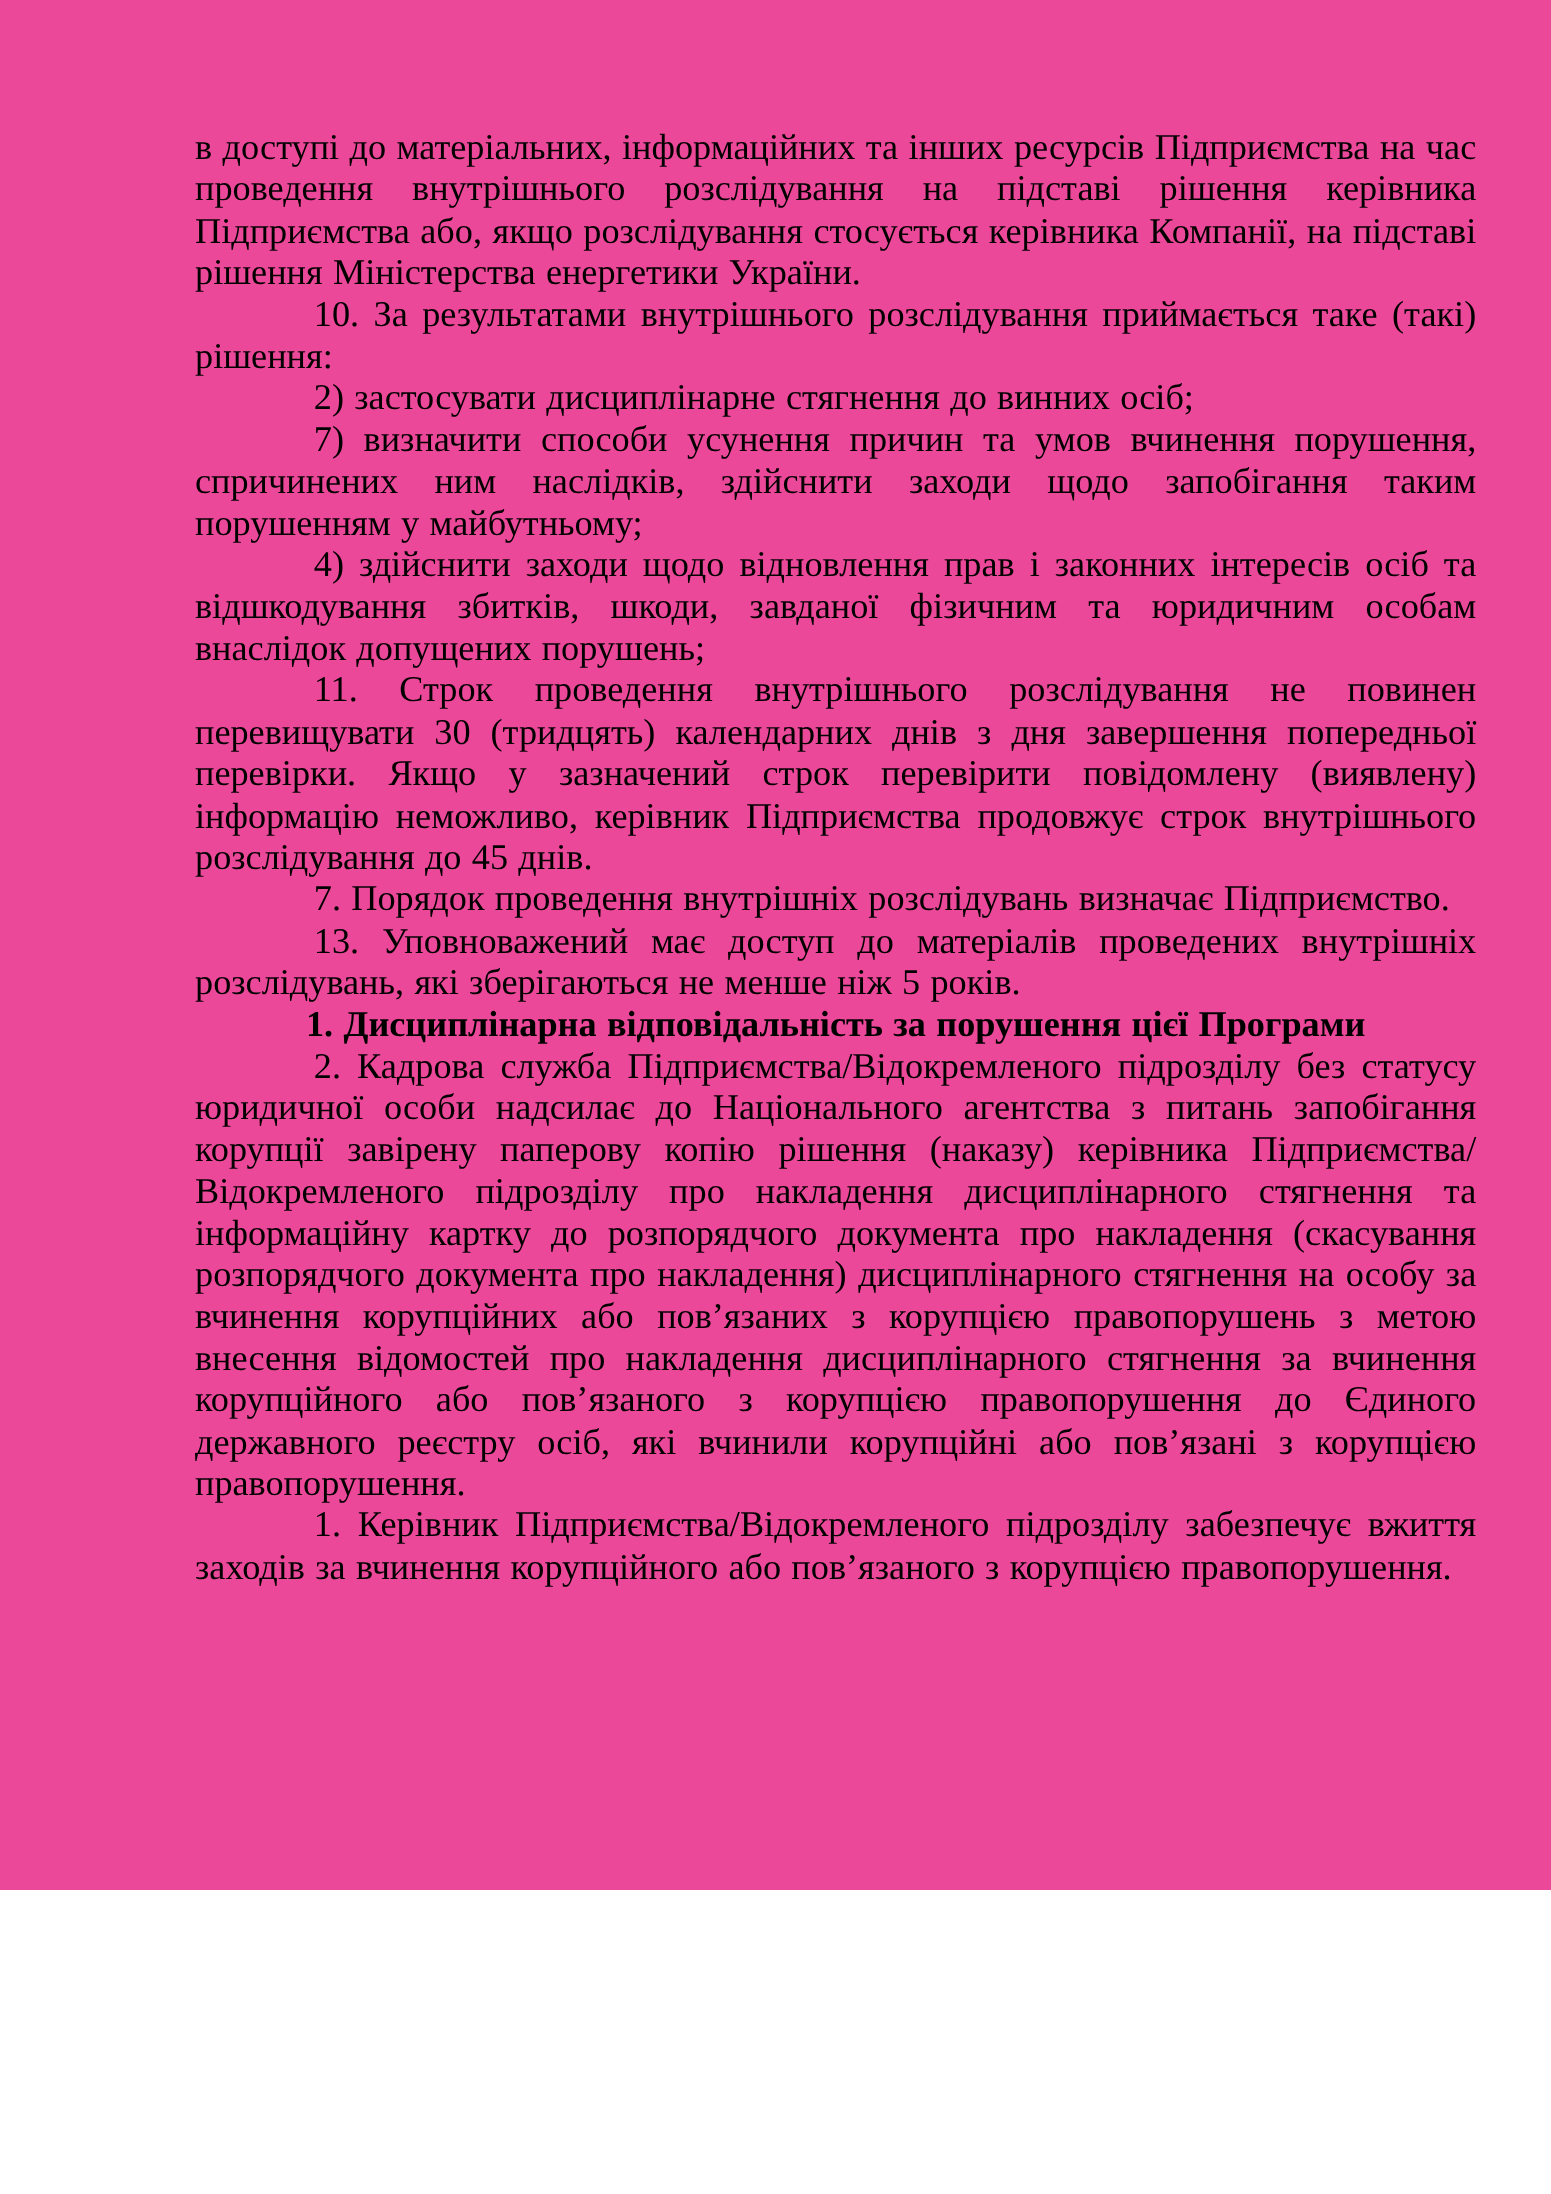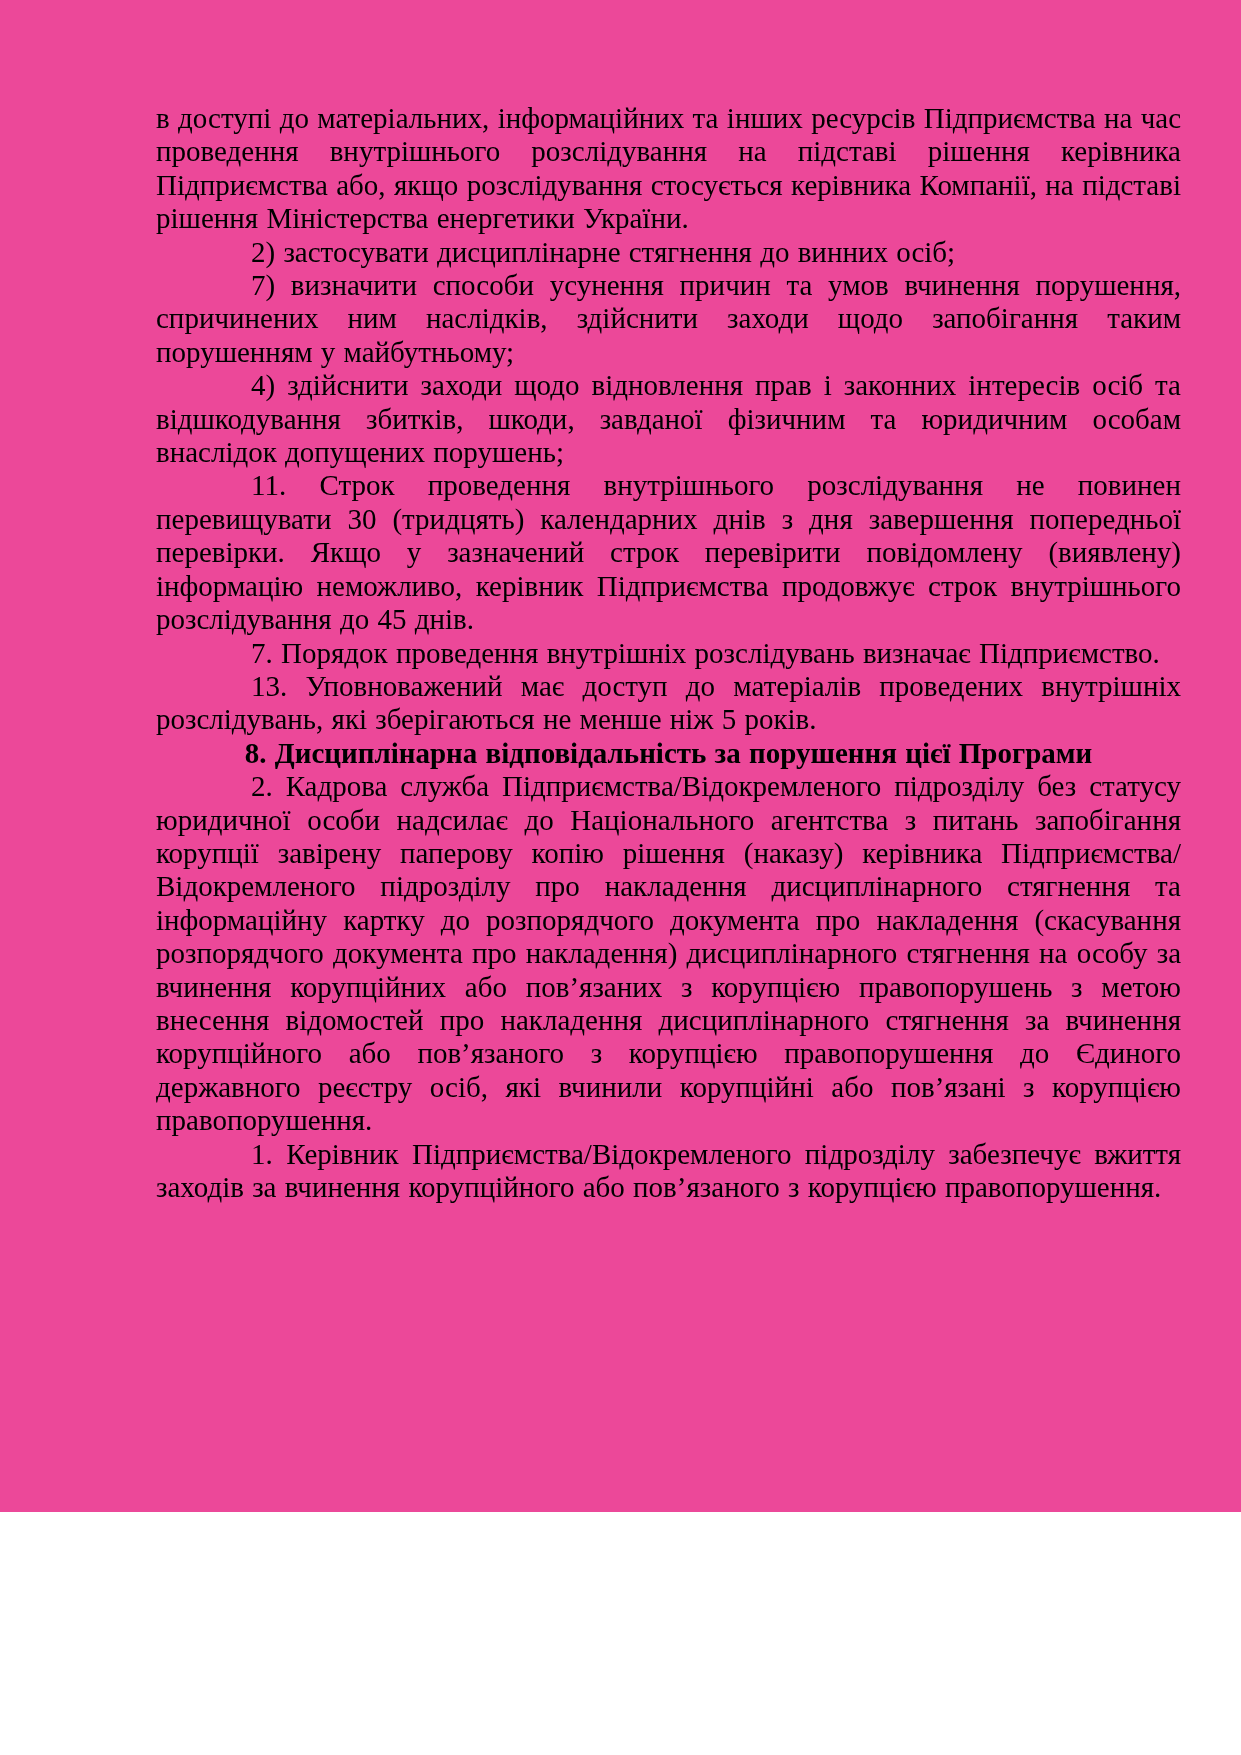--- a/index.html
+++ b/index.html
@@ -50,24 +50,25 @@
     color: #000000;
     text-align: center;
   }
 </style>
 </head>
 <body>
 
 <div class="page">
   <div class="content">
     <p class="noindent">в доступі до матеріальних, інформаційних та інших ресурсів Підприємства на час проведення внутрішнього розслідування на підставі рішення керівника Підприємства або, якщо розслідування стосується керівника Компанії, на підставі рішення Міністерства енергетики України.</p>
+    <p>10. За результатами внутрішнього розслідування приймається таке (такі) рішення:</p>
     <p>2) застосувати дисциплінарне стягнення до винних осіб;</p>
     <p>7) визначити способи усунення причин та умов вчинення порушення, спричинених ним наслідків, здійснити заходи щодо запобігання таким порушенням у майбутньому;</p>
     <p>4) здійснити заходи щодо відновлення прав і законних інтересів осіб та відшкодування збитків, шкоди, завданої фізичним та юридичним особам внаслідок допущених порушень;</p>
     <p>11. Строк проведення внутрішнього розслідування не повинен перевищувати 30 (тридцять) календарних днів з дня завершення попередньої перевірки. Якщо у зазначений строк перевірити повідомлену (виявлену) інформацію неможливо, керівник Підприємства продовжує строк внутрішнього розслідування до 45 днів.</p>
     <p>7. Порядок проведення внутрішніх розслідувань визначає Підприємство.</p>
     <p>13. Уповноважений має доступ до матеріалів проведених внутрішніх розслідувань, які зберігаються не менше ніж 5 років.</p>
-    <p class="heading">8. Дисциплінарна відповідальність за порушення цієї Програми</p>
+    <p class="heading">1. Дисциплінарна відповідальність за порушення цієї Програми</p>
     <p>2. Кадрова служба Підприємства/Відокремленого підрозділу без статусу юридичної особи надсилає до Національного агентства з питань запобігання корупції завірену паперову копію рішення (наказу) керівника Підприємства/Відокремленого підрозділу про накладення дисциплінарного стягнення та інформаційну картку до розпорядчого документа про накладення (скасування розпорядчого документа про накладення) дисциплінарного стягнення на особу за вчинення корупційних або пов’язаних з корупцією правопорушень з метою внесення відомостей про накладення дисциплінарного стягнення за вчинення корупційного або пов’язаного з корупцією правопорушення до Єдиного державного реєстру осіб, які вчинили корупційні або пов’язані з корупцією правопорушення.</p>
     <p>1. Керівник Підприємства/Відокремленого підрозділу забезпечує вжиття заходів за вчинення корупційного або пов’язаного з корупцією правопорушення.</p>
   </div>
   <div class="page-number">31</div>
 </div>
 
 </body></html>

